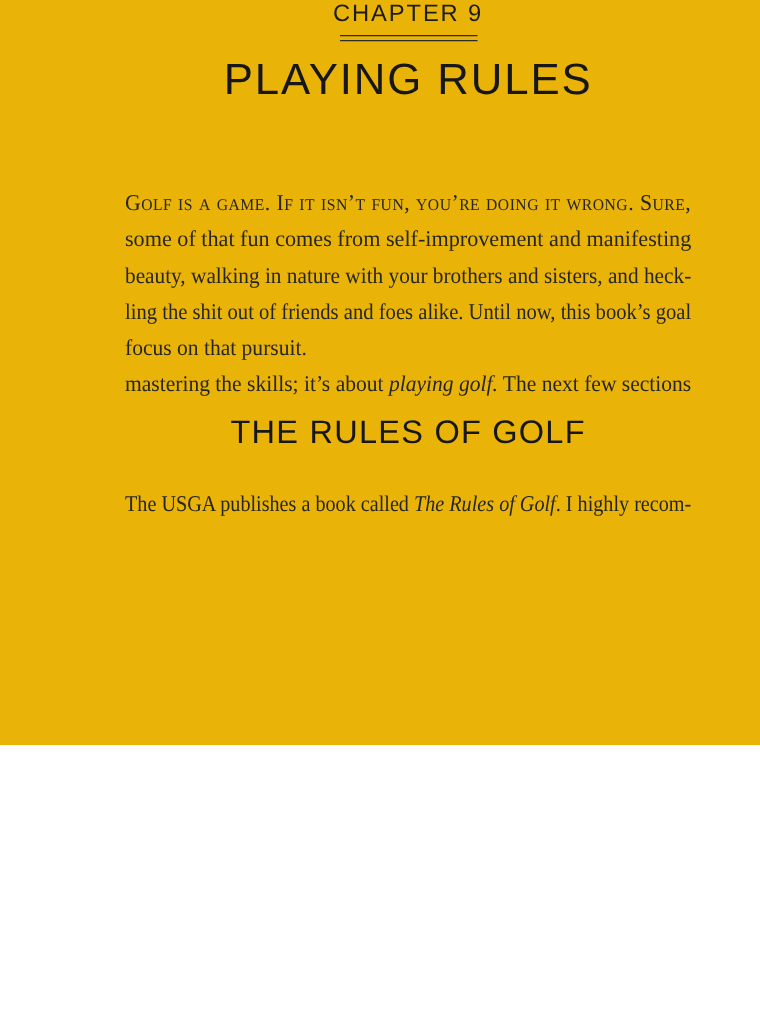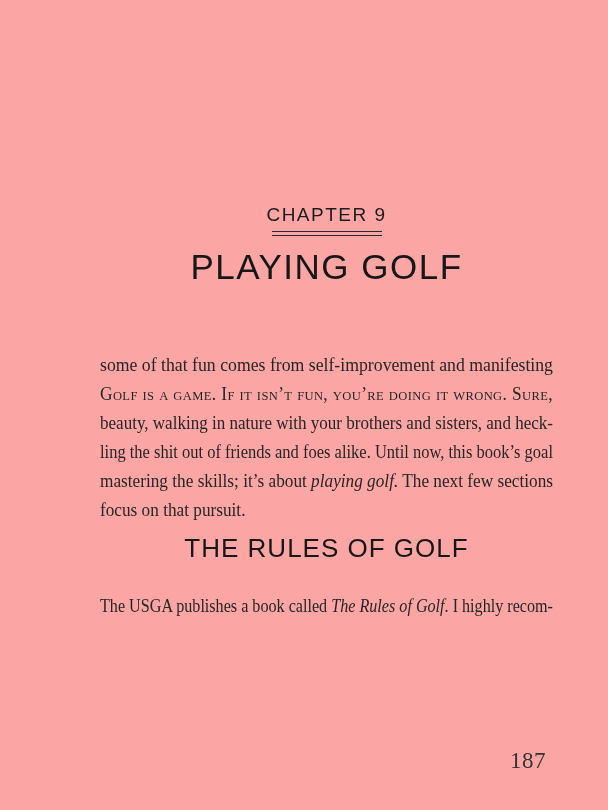--- a/index.html
+++ b/index.html
@@ -1,23 +1,22 @@
 <!DOCTYPE html>
 <html><head>
 <meta charset="utf-8">
 <style>
   html, body { margin: 0; padding: 0; background: #ffffff; }
   .page {
     position: relative;
     width: 608px;
-    height: 810px;
-    background: #fca5a5;
+    height: 596px;
+    background: #eab308;
     overflow: hidden;
     box-sizing: border-box;
-    padding-top: 203px;
     font-family: "Liberation Serif", "DejaVu Serif", serif;
   }
   .chapter-header {
     width: 453px;
     margin-left: 100px;
     text-align: center;
   }
   .kicker {
     font-family: "Liberation Sans", "DejaVu Sans", sans-serif;
     font-size: 19px;
@@ -83,30 +82,30 @@
   }
 </style>
 </head>
 <body>
 
 <div class="page">
 
   <div class="chapter-header">
     <div class="kicker">CHAPTER 9</div>
     <div class="rule"></div>
-    <div class="chapter-title">PLAYING GOLF</div>
+    <div class="chapter-title">PLAYING RULES</div>
   </div>
 
   <div class="para para-intro">
+      <div class="pline"><span class="pline-inner" style="transform: scaleX(0.964632);"><span class="smallcaps">Golf is a game. If it isn’t fun, you’re doing it wrong. Sure,</span></span></div>
       <div class="pline"><span class="pline-inner" style="transform: scaleX(0.985017);"><span>some of that fun comes from self-improvement and manifesting</span></span></div>
-      <div class="pline"><span class="pline-inner" style="transform: scaleX(0.964632);"><span class="smallcaps">Golf is a game. If it isn’t fun, you’re doing it wrong. Sure,</span></span></div>
       <div class="pline"><span class="pline-inner" style="transform: scaleX(0.946276);"><span>beauty, walking in nature with your brothers and sisters, and heck-</span></span></div>
       <div class="pline"><span class="pline-inner" style="transform: scaleX(0.916482);"><span>ling the shit out of friends and foes alike. Until now, this book’s goal</span></span></div>
+      <div class="pline"><span class="pline-inner" style="transform: scaleX(0.956963);"><span>focus on that pursuit.</span></span></div>
       <div class="pline"><span class="pline-inner" style="transform: scaleX(0.957495);"><span>mastering the skills; it’s about </span><span class="italic">playing golf.</span><span> The next few sections</span></span></div>
-      <div class="pline"><span class="pline-inner" style="transform: scaleX(0.956963);"><span>focus on that pursuit.</span></span></div>
     </div>
 
   <div class="section-title">THE RULES OF GOLF</div>
 
   <div class="para para-rules">
       <div class="pline"><span class="pline-inner" style="transform: scaleX(0.896253);"><span>The USGA publishes a book called </span><span class="italic">The Rules of Golf</span><span>. I highly recom-</span></span></div>
     </div>
 
   <div class="page-number">187</div>
 

